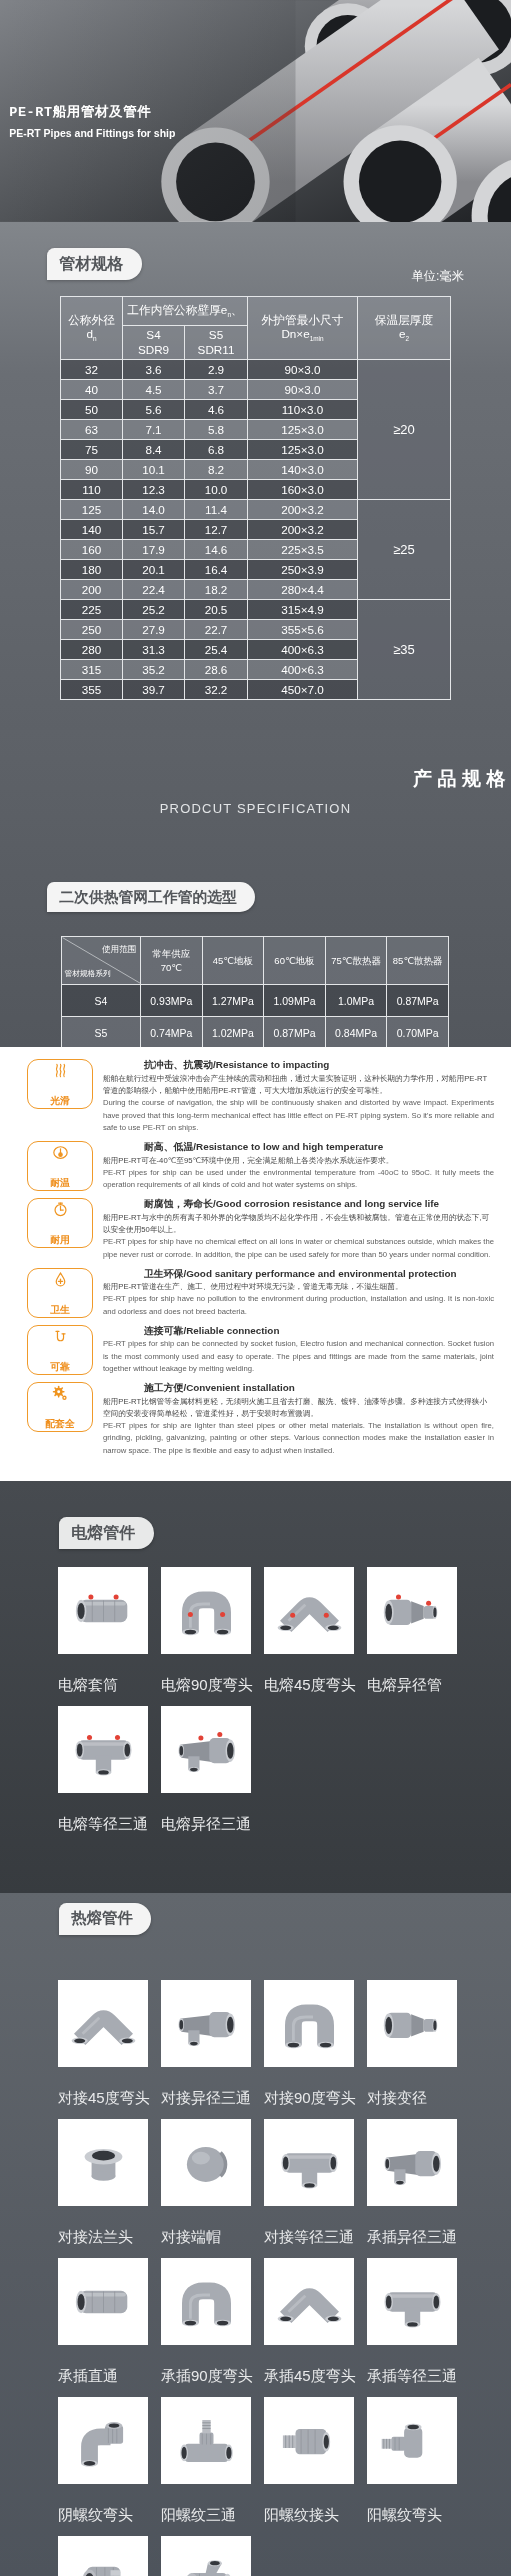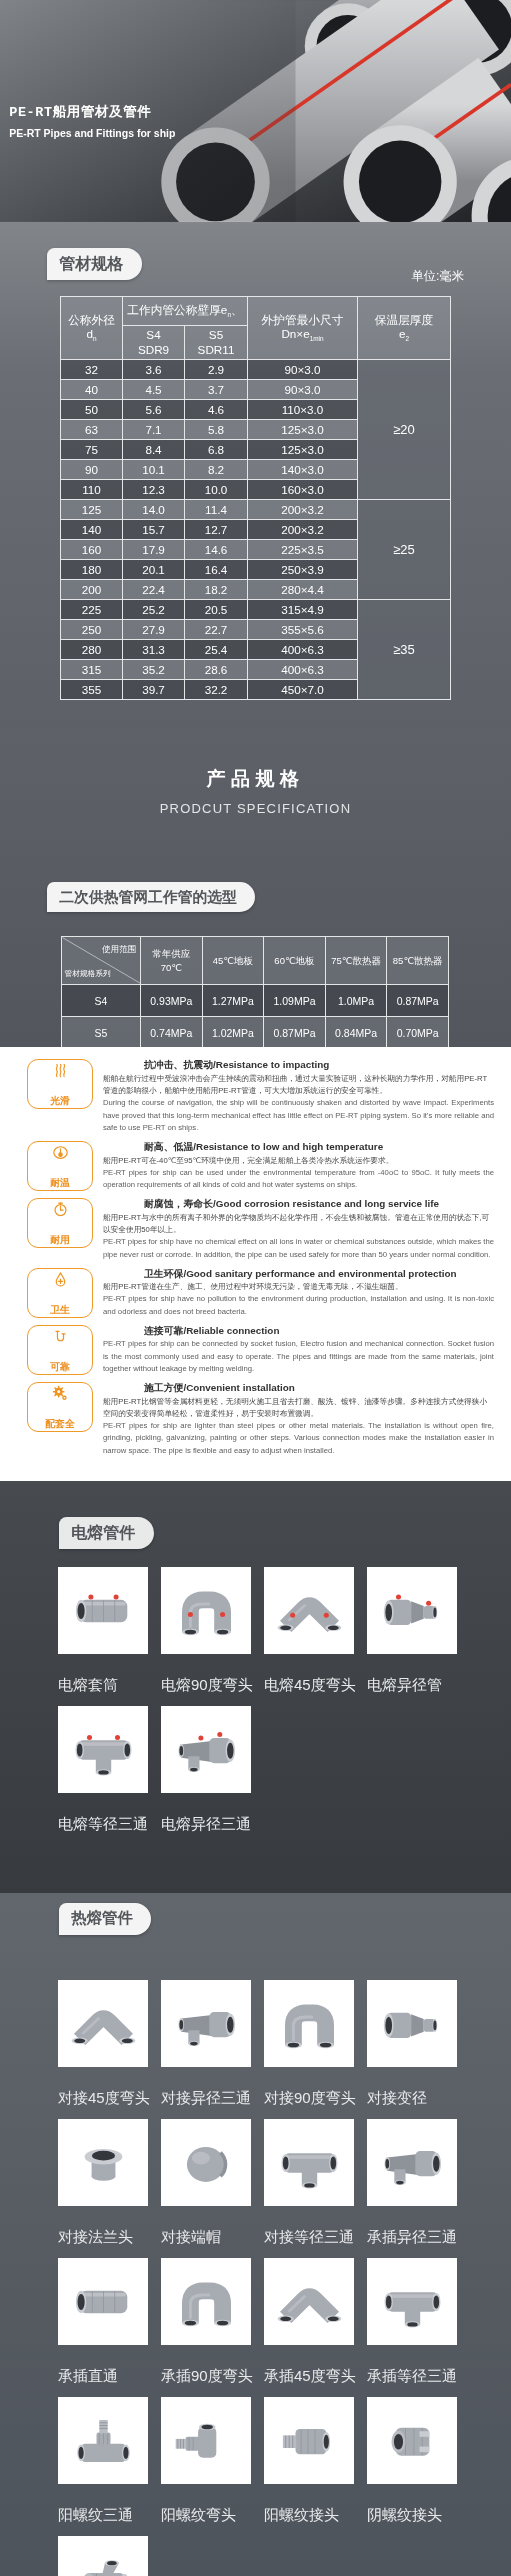--- a/index.html
+++ b/index.html
@@ -31,21 +31,21 @@
   #table1 tr.h1 th{height:28px;}
   #table1 tr.h2 th{height:33px;}
   #table1 tr.dr td{height:19px;}
   #table1 tr.alt0 td{background:rgba(36,40,46,.38);}
   #table1 tr.alt1 td{background:rgba(165,170,176,.28);}
   #table1 td.ins{background:rgba(96,101,108,.30) !important;font-size:13px;}
   sub{font-size:.55em;}
 
   
   #sec-sel{top:730px;height:317px;background:linear-gradient(180deg,#5e6268 0%,#53575d 100%);}
-  #ps-title{position:absolute;left:0;width:511px;top:36px;text-align:center;color:#fff;
+  #ps-title{position:absolute;left:0;width:511px;top:36px;text-align:right;color:#fff;
             font-size:19px;font-weight:bold;letter-spacing:5.5px;}
   #ps-sub{position:absolute;left:0;width:511px;top:71px;text-align:center;color:#e3e5e7;
           font-size:13px;letter-spacing:1.2px;}
   #sel-tab{left:47px;top:152px;font-size:14.8px;}
   #table2{position:absolute;left:61px;top:206px;width:388px;table-layout:fixed;}
   #table2 th{background:rgba(170,175,181,.22);font-size:9.5px;line-height:1.45;height:47px;}
   #table2 td{font-size:10.5px;height:31px;}
   #table2 tr.s4 td{background:rgba(36,40,46,.30);}
   #table2 tr.s5 td{background:rgba(165,170,176,.22);}
   #corner{position:relative;padding:0 !important;}
@@ -684,74 +684,90 @@
               <ellipse cx="84" cy="50" rx="4.08" ry="9.36" fill="#34373c"></ellipse>
               <ellipse cx="50" cy="82" rx="11" ry="4.4" fill="#c9ccd1"></ellipse>
               <ellipse cx="50" cy="82" rx="7.48" ry="3.168" fill="#34373c"></ellipse>
             </svg>
           </div>
           <div class="pcap">承插等径三通</div>
         </div>
         <div class="pitem">
           <div class="pcard">
             <svg width="73" height="70" viewBox="0 0 100 100">
+              <path d="M30,82 L30,58 Q30,44 46,44 L60,44" stroke="#a7abb2" stroke-width="24" fill="none"></path>
+              <rect x="52" y="28" width="26" height="26" rx="4" fill="#a7abb2"></rect>
+              <line x1="57" y1="29" x2="57" y2="53" stroke="#8e9299"></line>
+              <line x1="63" y1="29" x2="63" y2="53" stroke="#8e9299"></line>
+              <line x1="69" y1="29" x2="69" y2="53" stroke="#8e9299"></line>
+              <ellipse cx="65" cy="28" rx="12" ry="5" fill="#b9bcc2"></ellipse>
+              <ellipse cx="65" cy="28" rx="7.5" ry="3" fill="#34373c"></ellipse>
+              <ellipse cx="30" cy="82" rx="12" ry="4.6" fill="#c9ccd1"></ellipse>
+              <ellipse cx="30" cy="82" rx="8.16" ry="3.312" fill="#34373c"></ellipse>
+            </svg>
+          </div>
+          <div class="pcap">阴螺纹弯头</div>
+        </div>
+        <div class="pitem">
+          <div class="pcard">
+            <svg width="73" height="70" viewBox="0 0 100 100">
               <rect x="18" y="54" width="64" height="26" rx="6" fill="#a7abb2"></rect>
               <rect x="40" y="38" width="20" height="18" rx="3" fill="#a7abb2"></rect>
               <line x1="44" y1="39" x2="44" y2="55" stroke="#8e9299"></line>
               <line x1="50" y1="39" x2="50" y2="55" stroke="#8e9299"></line>
               <line x1="56" y1="39" x2="56" y2="55" stroke="#8e9299"></line>
               <rect x="44" y="20" width="12" height="19" fill="#b9bcc2"></rect>
               <line x1="44" y1="24" x2="56" y2="24" stroke="#83878e"></line>
               <line x1="44" y1="28" x2="56" y2="28" stroke="#83878e"></line>
               <line x1="44" y1="32" x2="56" y2="32" stroke="#83878e"></line>
               <ellipse cx="18" cy="67" rx="5.5" ry="12" fill="#c9ccd1"></ellipse>
               <ellipse cx="18" cy="67" rx="3.74" ry="8.64" fill="#34373c"></ellipse>
               <ellipse cx="82" cy="67" rx="5.5" ry="12" fill="#c9ccd1"></ellipse>
               <ellipse cx="82" cy="67" rx="3.74" ry="8.64" fill="#34373c"></ellipse>
             </svg>
           </div>
           <div class="pcap">阳螺纹三通</div>
         </div>
         <div class="pitem">
           <div class="pcard">
             <svg width="73" height="70" viewBox="0 0 100 100">
+              <rect x="30" y="33" width="44" height="36" rx="6" fill="#a7abb2"></rect>
+              <line x1="38" y1="34" x2="38" y2="68" stroke="#8e9299"></line>
+              <line x1="48" y1="34" x2="48" y2="68" stroke="#8e9299"></line>
+              <line x1="58" y1="34" x2="58" y2="68" stroke="#8e9299"></line>
+              <rect x="12" y="42" width="19" height="18" fill="#b9bcc2"></rect>
+              <line x1="16" y1="42" x2="16" y2="60" stroke="#83878e"></line>
+              <line x1="21" y1="42" x2="21" y2="60" stroke="#83878e"></line>
+              <line x1="26" y1="42" x2="26" y2="60" stroke="#83878e"></line>
+              <ellipse cx="74" cy="51" rx="5.5" ry="14" fill="#c9ccd1"></ellipse>
+              <ellipse cx="74" cy="51" rx="3.74" ry="10.08" fill="#34373c"></ellipse>
+            </svg>
+          </div>
+          <div class="pcap">阳螺纹接头</div>
+        </div>
+        <div class="pitem">
+          <div class="pcard">
+            <svg width="73" height="70" viewBox="0 0 100 100">
               <rect x="38" y="30" width="26" height="44" rx="7" fill="#a7abb2"></rect>
               <rect x="20" y="44" width="20" height="20" rx="3" fill="#a7abb2"></rect>
               <line x1="25" y1="45" x2="25" y2="63" stroke="#8e9299"></line>
               <line x1="31" y1="45" x2="31" y2="63" stroke="#8e9299"></line>
               <rect x="6" y="47" width="15" height="14" fill="#b9bcc2"></rect>
               <line x1="9" y1="47" x2="9" y2="61" stroke="#83878e"></line>
               <line x1="13" y1="47" x2="13" y2="61" stroke="#83878e"></line>
               <line x1="17" y1="47" x2="17" y2="61" stroke="#83878e"></line>
               <ellipse cx="51" cy="30" rx="12" ry="4.6" fill="#c9ccd1"></ellipse>
               <ellipse cx="51" cy="30" rx="8.16" ry="3.312" fill="#34373c"></ellipse>
             </svg>
           </div>
           <div class="pcap">阳螺纹弯头</div>
         </div>
         <div class="pitem">
           <div class="pcard">
             <svg width="73" height="70" viewBox="0 0 100 100">
-              <rect x="30" y="33" width="44" height="36" rx="6" fill="#a7abb2"></rect>
-              <line x1="38" y1="34" x2="38" y2="68" stroke="#8e9299"></line>
-              <line x1="48" y1="34" x2="48" y2="68" stroke="#8e9299"></line>
-              <line x1="58" y1="34" x2="58" y2="68" stroke="#8e9299"></line>
-              <rect x="12" y="42" width="19" height="18" fill="#b9bcc2"></rect>
-              <line x1="16" y1="42" x2="16" y2="60" stroke="#83878e"></line>
-              <line x1="21" y1="42" x2="21" y2="60" stroke="#83878e"></line>
-              <line x1="26" y1="42" x2="26" y2="60" stroke="#83878e"></line>
-              <ellipse cx="74" cy="51" rx="5.5" ry="14" fill="#c9ccd1"></ellipse>
-              <ellipse cx="74" cy="51" rx="3.74" ry="10.08" fill="#34373c"></ellipse>
-            </svg>
-          </div>
-          <div class="pcap">阳螺纹接头</div>
-        </div>
-        <div class="pitem">
-          <div class="pcard">
-            <svg width="73" height="70" viewBox="0 0 100 100">
               <rect x="26" y="31" width="48" height="40" rx="8" fill="#a7abb2"></rect>
               <line x1="40" y1="32" x2="40" y2="70" stroke="#8e9299"></line>
               <line x1="52" y1="32" x2="52" y2="70" stroke="#8e9299"></line>
               <line x1="64" y1="32" x2="64" y2="70" stroke="#8e9299"></line>
               <rect x="60" y="36" width="14" height="8" fill="#c9ccd1"></rect>
               <rect x="60" y="58" width="14" height="8" fill="#c9ccd1"></rect>
               <ellipse cx="30" cy="51" rx="10" ry="16" fill="#b9bcc2"></ellipse>
               <ellipse cx="30" cy="51" rx="6.5" ry="11" fill="#34373c"></ellipse>
             </svg>
           </div>

